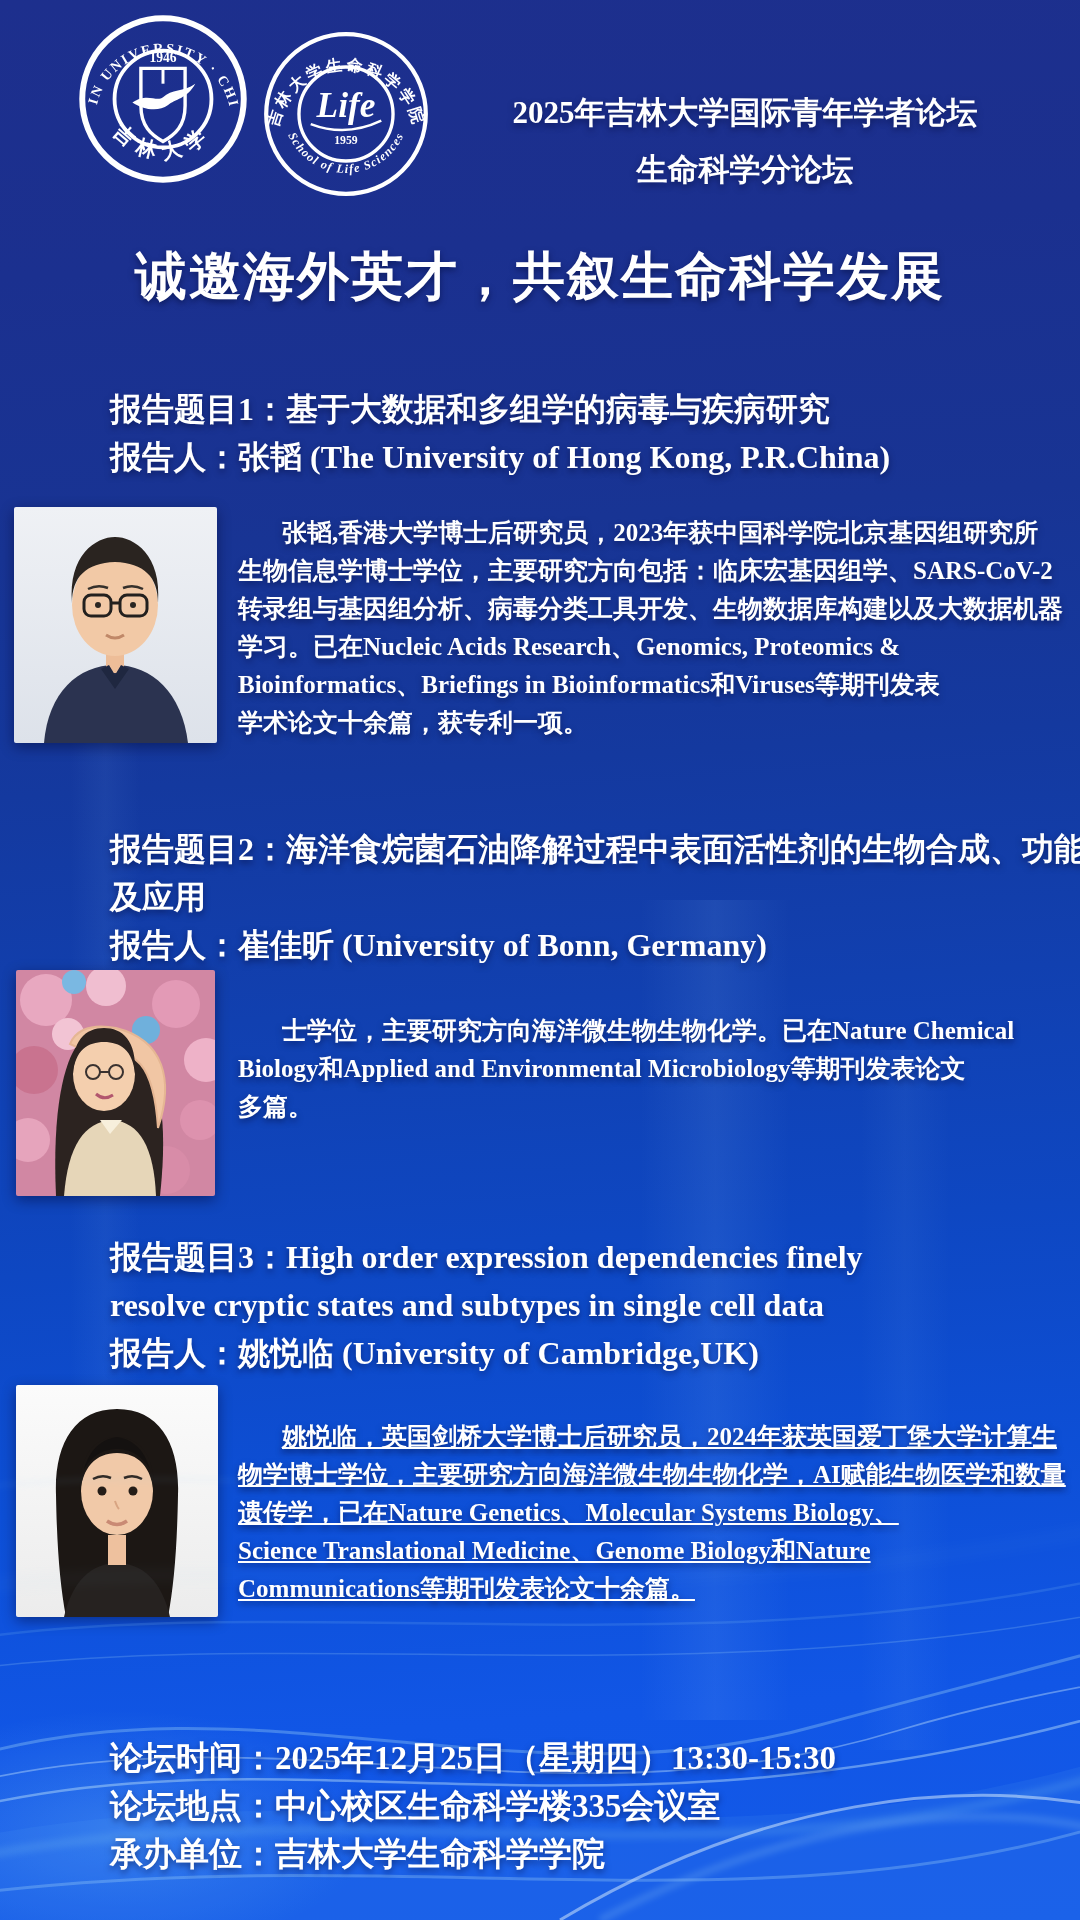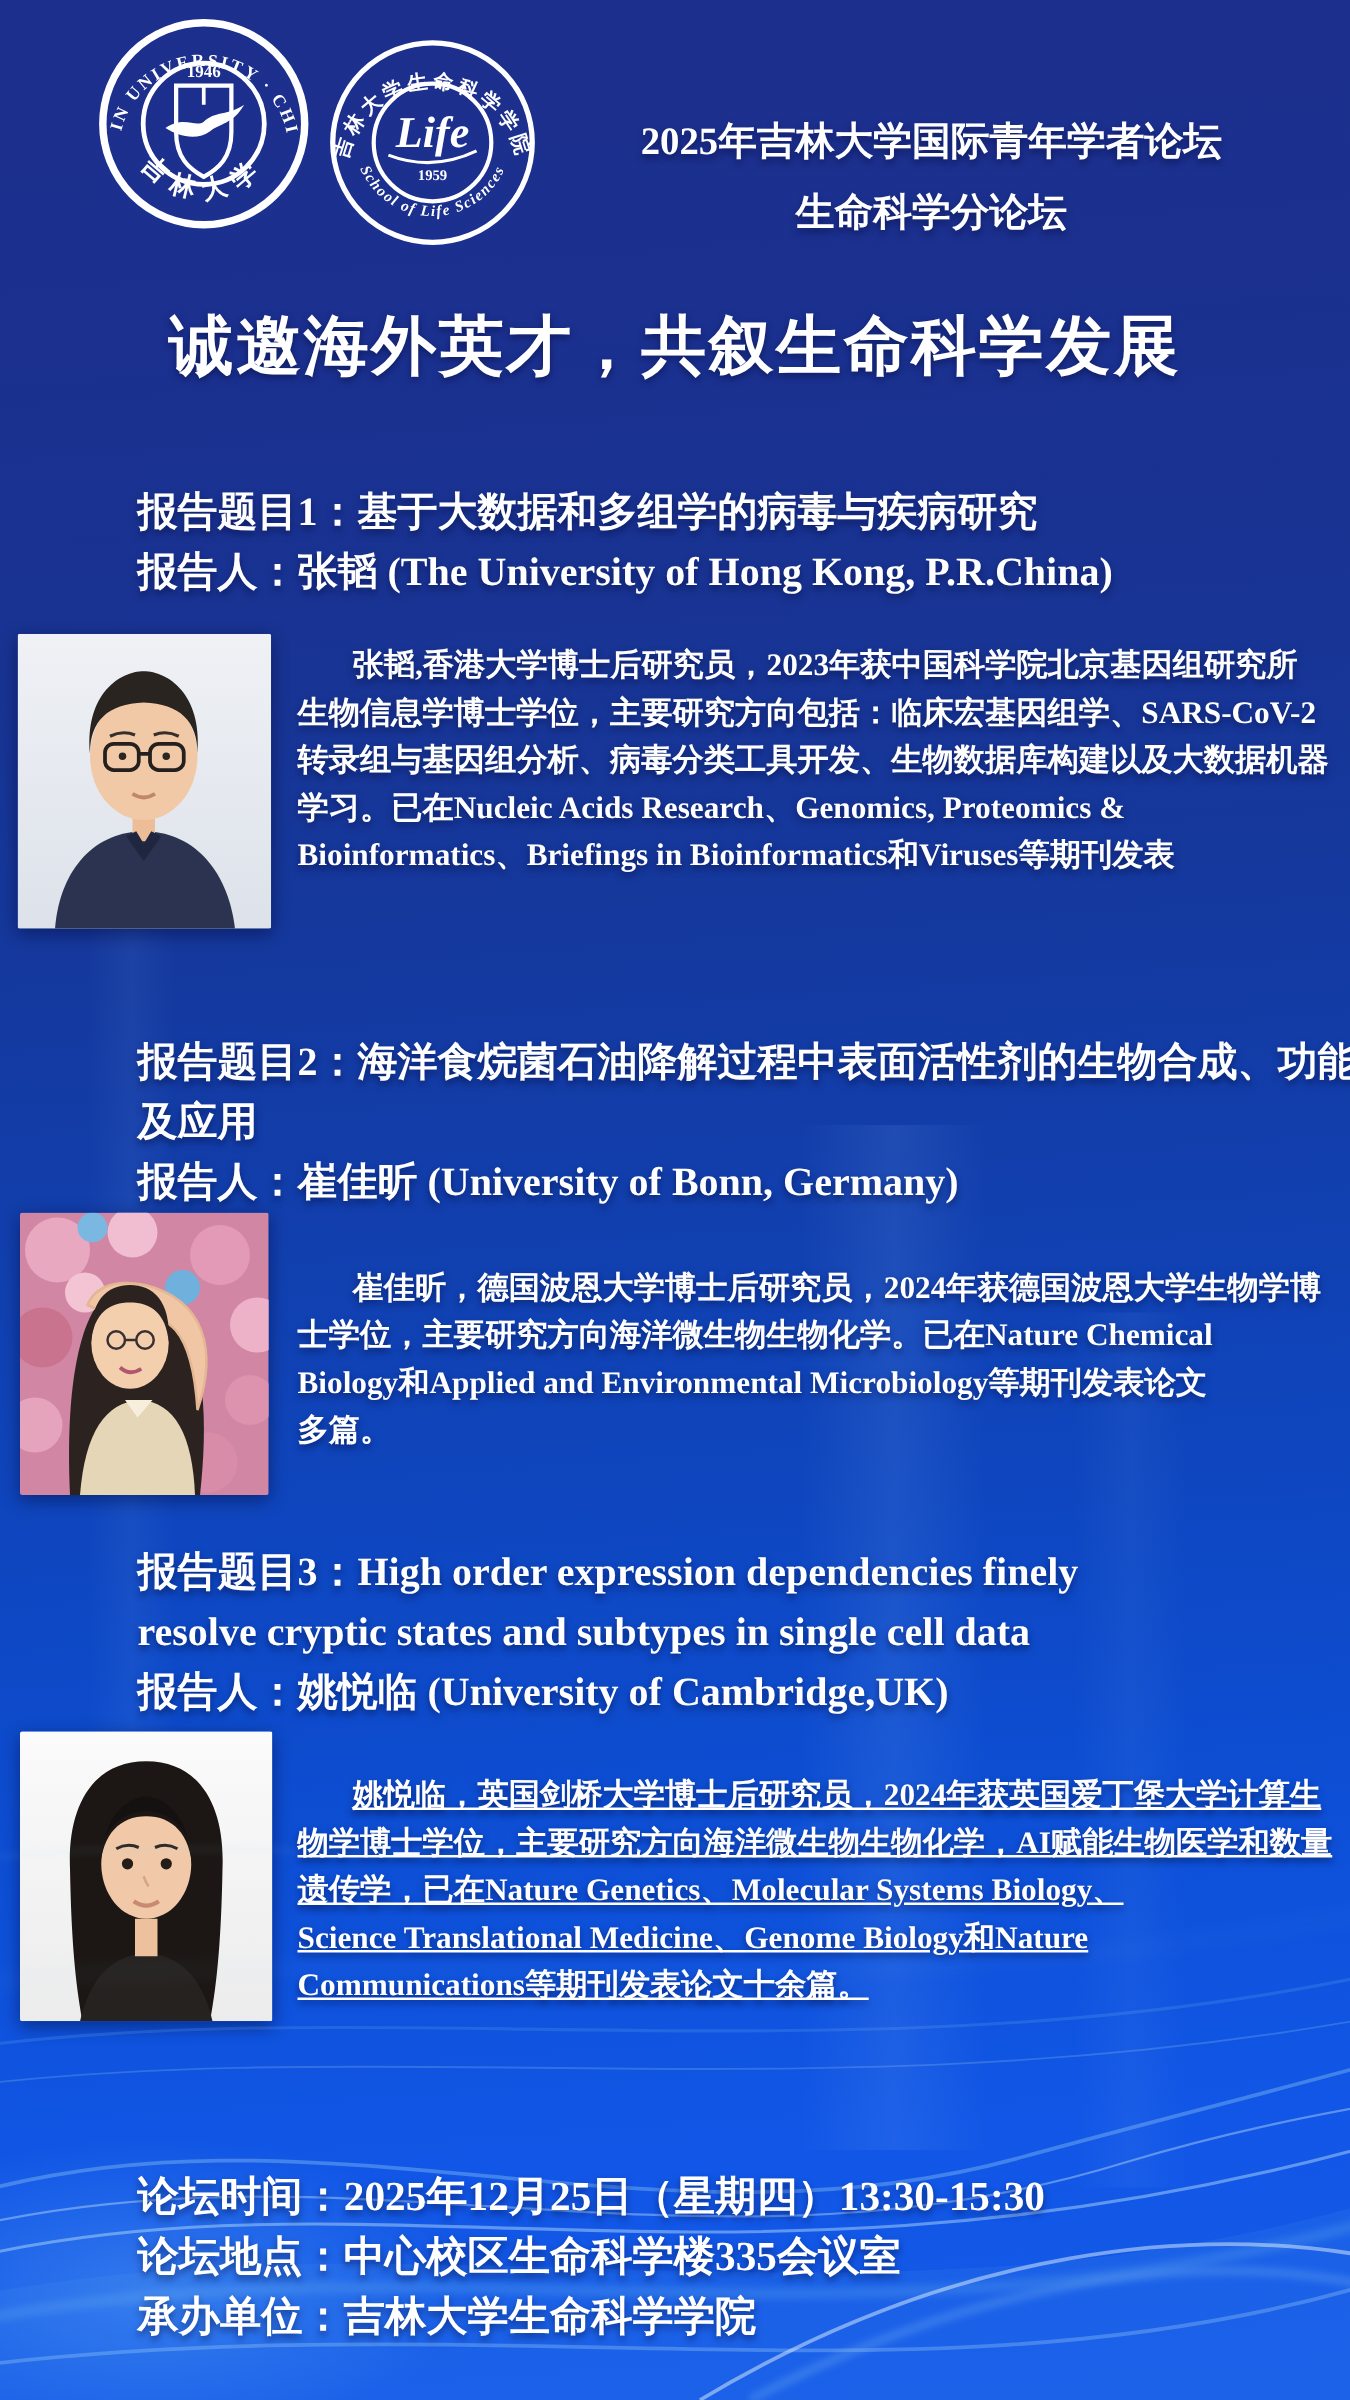--- a/index.html
+++ b/index.html
@@ -124,20 +124,21 @@
       </g>
     </svg>
   </div>
 
   <div class="bio txt" style="top:514px;">
     <div class="line">张韬,香港大学博士后研究员，2023年获中国科学院北京基因组研究所</div>
     <div class="line">生物信息学博士学位，主要研究方向包括：临床宏基因组学、SARS-CoV-2</div>
     <div class="line">转录组与基因组分析、病毒分类工具开发、生物数据库构建以及大数据机器</div>
     <div class="line">学习。已在Nucleic Acids Research、Genomics, Proteomics &amp;</div>
     <div class="line">Bioinformatics、Briefings in Bioinformatics和Viruses等期刊发表</div>
+    <div class="line">学术论文十余篇，获专利一项。</div>
   </div>
 
   <div class="sec txt" style="top:825px;">
     <div>报告题目2：海洋食烷菌石油降解过程中表面活性剂的生物合成、功能</div>
     <div>及应用</div>
     <div>报告人：崔佳昕 (University of Bonn, Germany)</div>
   </div>
 
   <div class="photo" style="left:16px;top:970px;width:199px;height:226px;">
     <svg viewBox="0 0 199 226" width="199" height="226">
@@ -167,21 +168,20 @@
             <path d="M84,102 h9"></path>
         </g>
         <path d="M80,124 q8,7 17,1" stroke="#b2566e" stroke-width="3" fill="none"></path>
         <path d="M48,226 C52,176 68,152 96,150 C124,152 138,178 140,226 Z" fill="#e6d6b8"></path>
         <path d="M84,150 l10,14 12,-14" fill="#f7efdc"></path>
       </g>
     </svg>
   </div>
 
   <div class="bio txt" style="top:1012px;">
-    <div class="line">崔佳昕，德国波恩大学博士后研究员，2024年获德国波恩大学生物学博</div>
     <div class="line">士学位，主要研究方向海洋微生物生物化学。已在Nature Chemical</div>
     <div class="line">Biology和Applied and Environmental Microbiology等期刊发表论文</div>
     <div class="line">多篇。</div>
   </div>
 
   <div class="sec txt" style="top:1233px;">
     <div>报告题目3：High order expression dependencies finely</div>
     <div>resolve cryptic states and subtypes in single cell data</div>
     <div>报告人：姚悦临 (University of Cambridge,UK)</div>
   </div>

